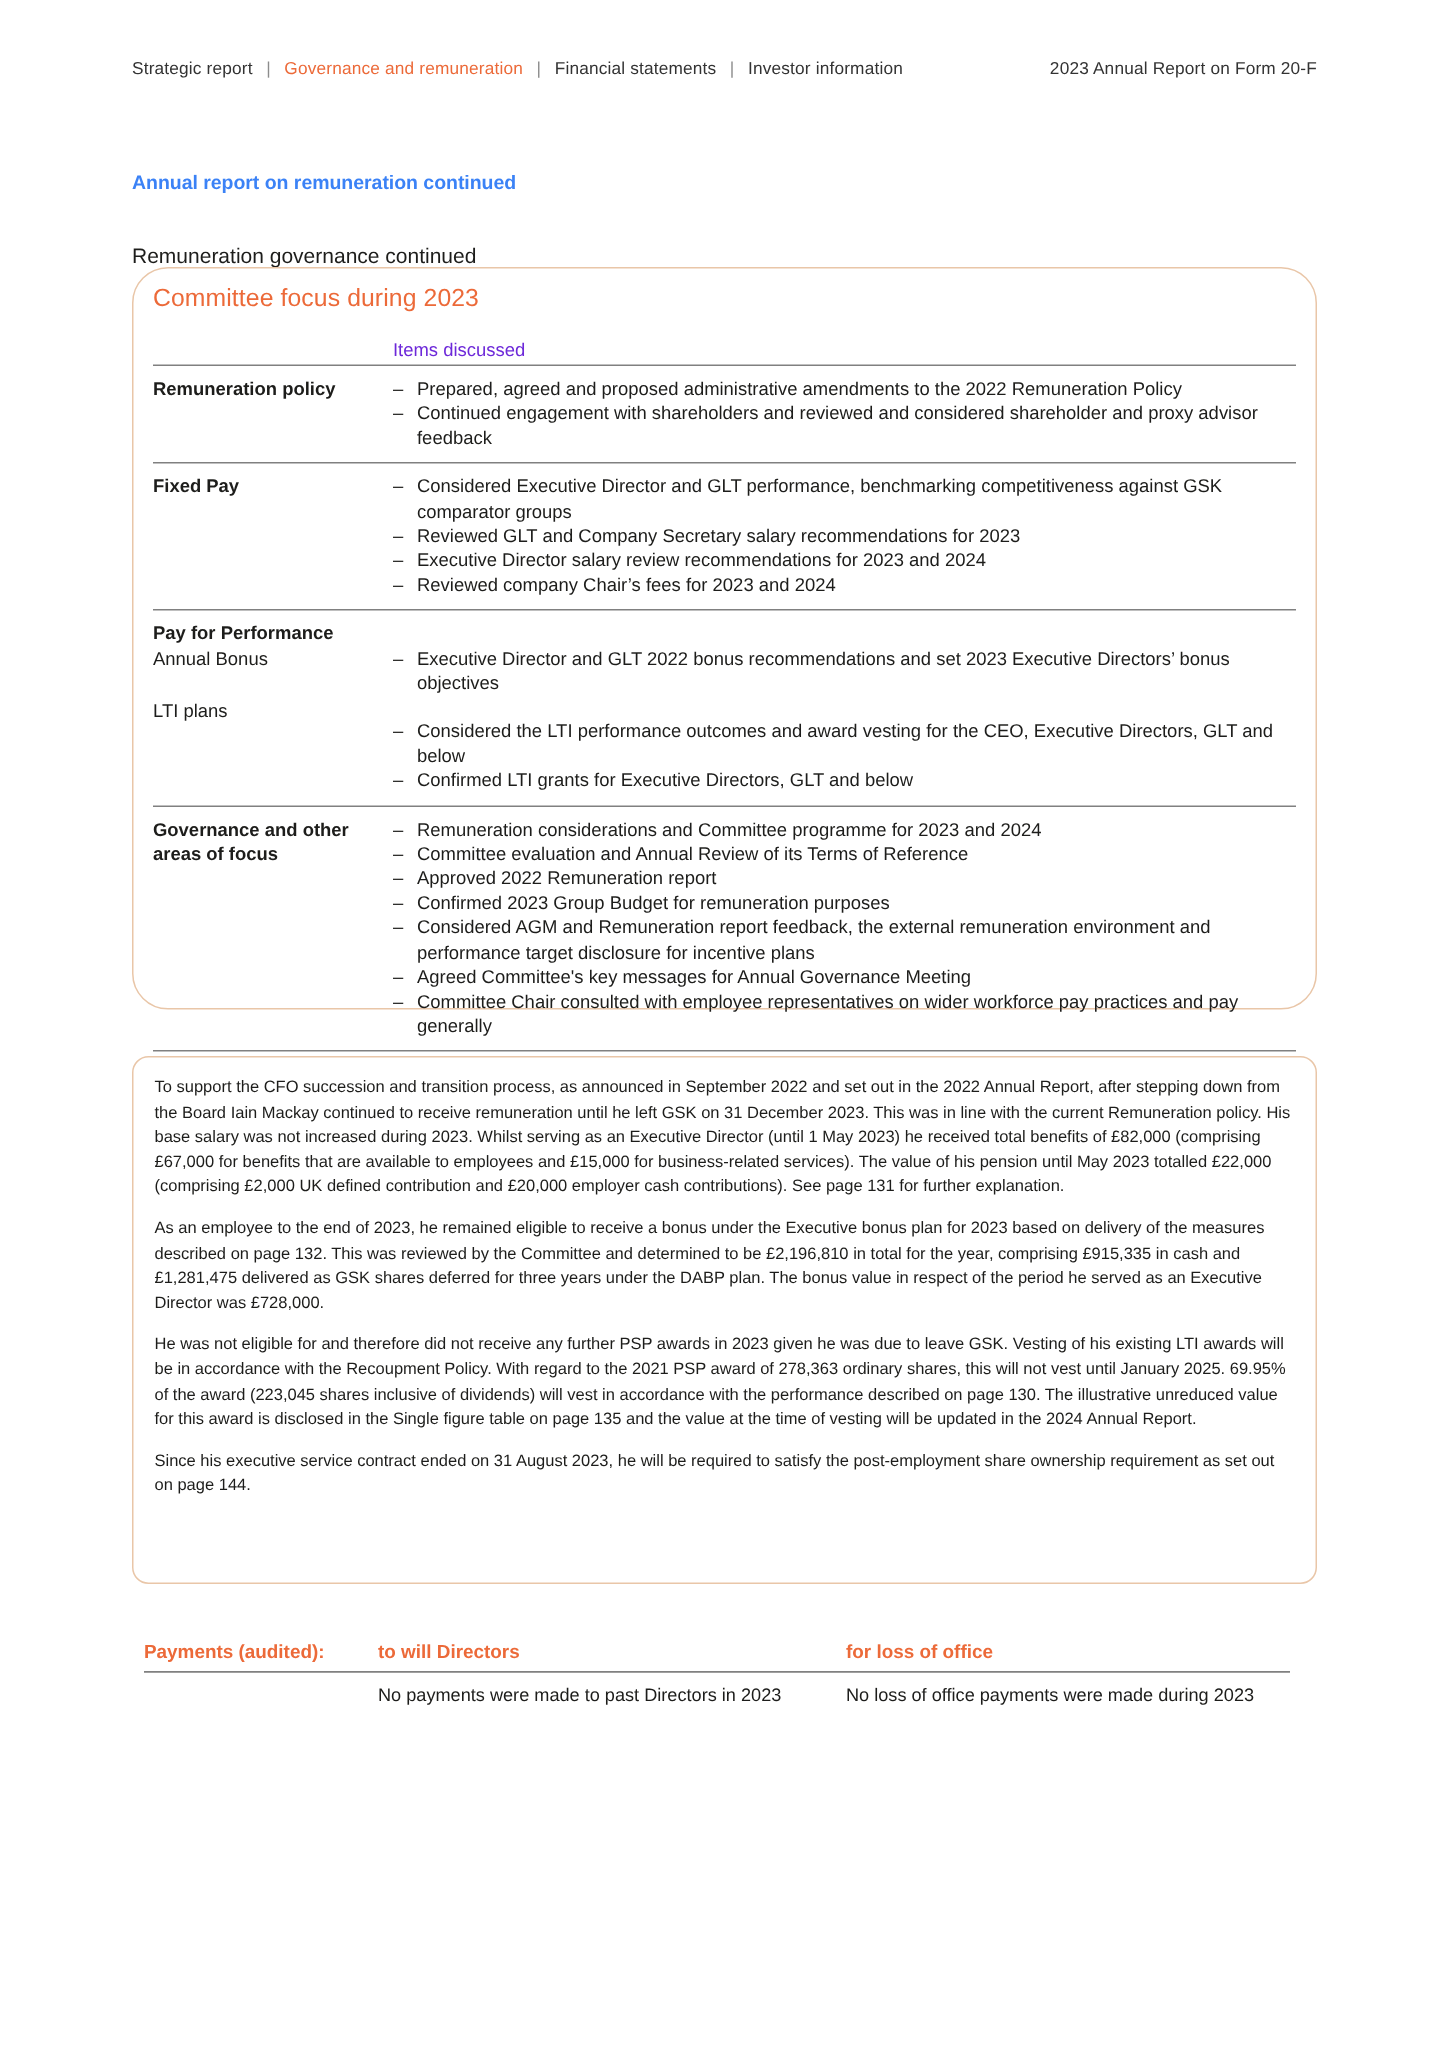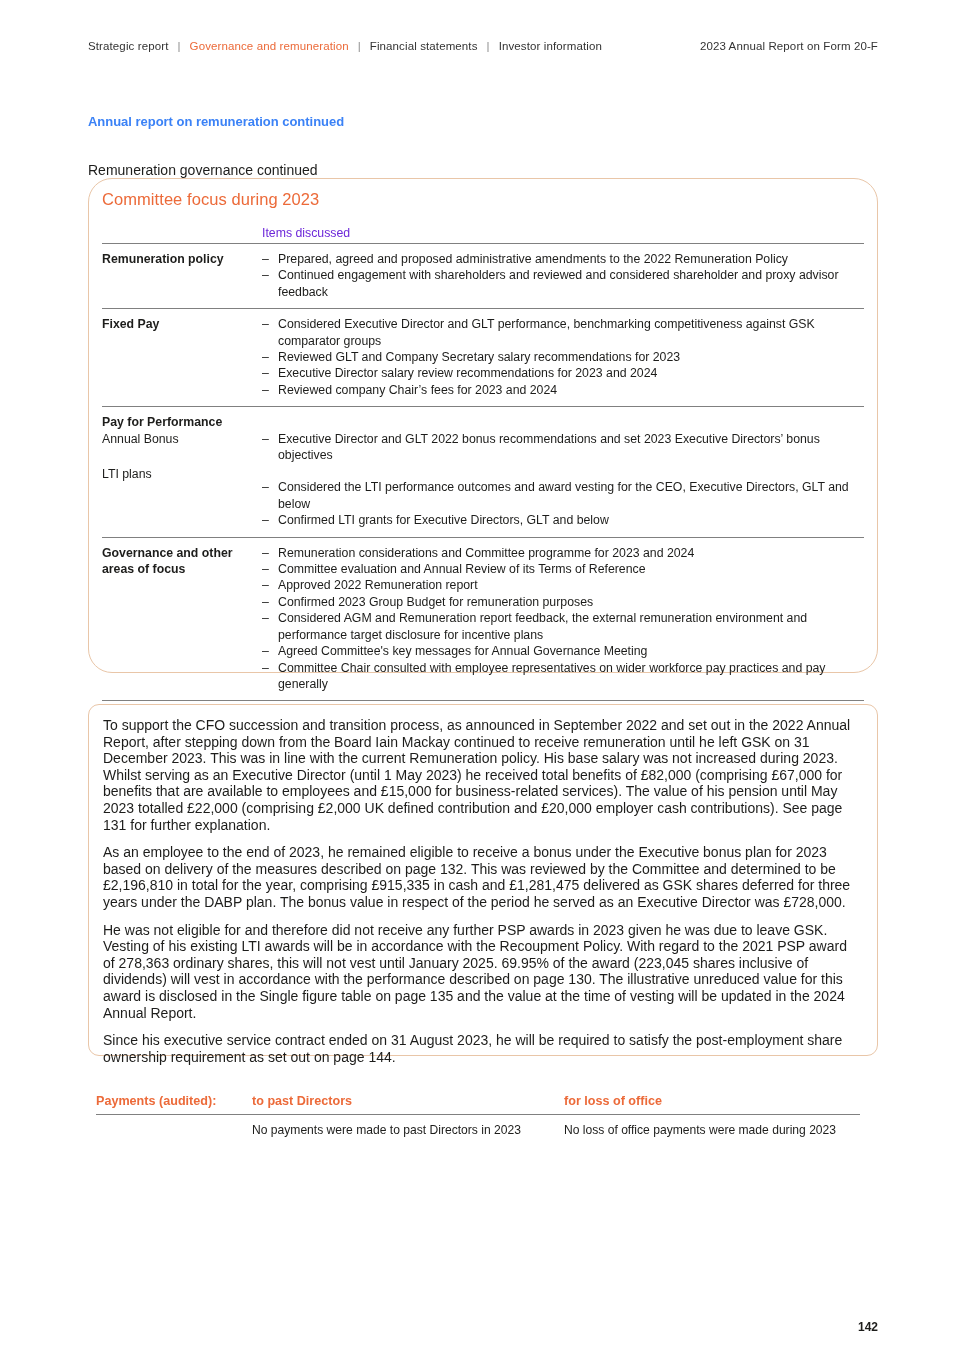--- a/index.html
+++ b/index.html
@@ -172,21 +172,21 @@
     width: 790px;
     height: 352px;
     padding: 12px 16px 0 14px;
   }
   #leaving-panel .panel-heading {
     display: block;
     margin: 0 0 9px 0;
   }
   #leaving-panel p {
     margin: 0 0 11px 0;
-    font-size: 14px;
+    font-size: 11px;
     line-height: 16.6px;
     color: #1d1d1b;
     text-align: left;
   }
   #leaving-panel p:last-child { margin-bottom: 0; }
 
   
   #payments-block {
     position: absolute;
     top: 1094px;
@@ -342,29 +342,28 @@
   <div id="payments-block">
     <table class="pay-table">
       <colgroup>
           <col class="p-label">
           <col class="p-a">
           <col class="p-b">
         </colgroup>
       <thead>
         <tr>
           <th>Payments (audited):</th>
-          <th>to past Directors</th>
+          <th>to will Directors</th>
           <th>for loss of office</th>
         </tr>
       </thead>
       <tbody>
         <tr>
           <td></td>
           <td>No payments were made to past Directors in 2023</td>
           <td>No loss of office payments were made during 2023</td>
         </tr>
       </tbody>
     </table>
   </div>
 
-  <div class="folio">142</div>
 
 </div>
 
 </body></html>

